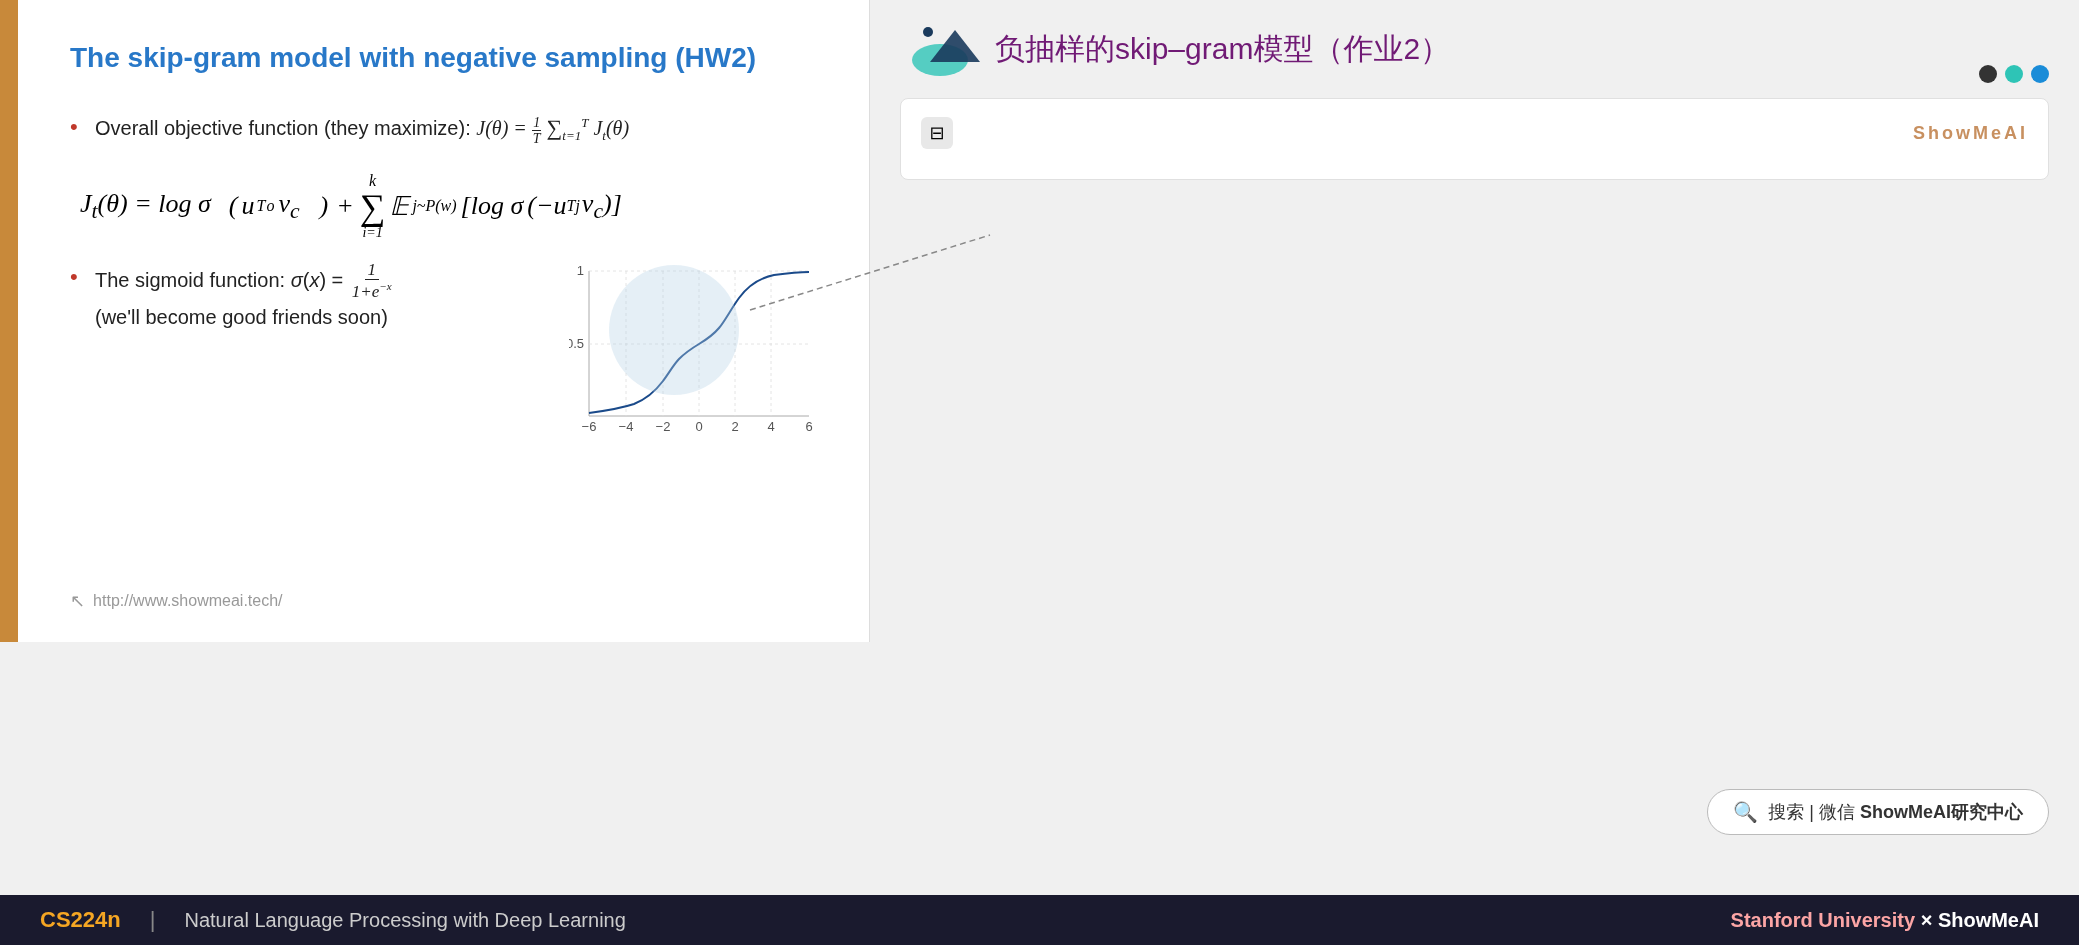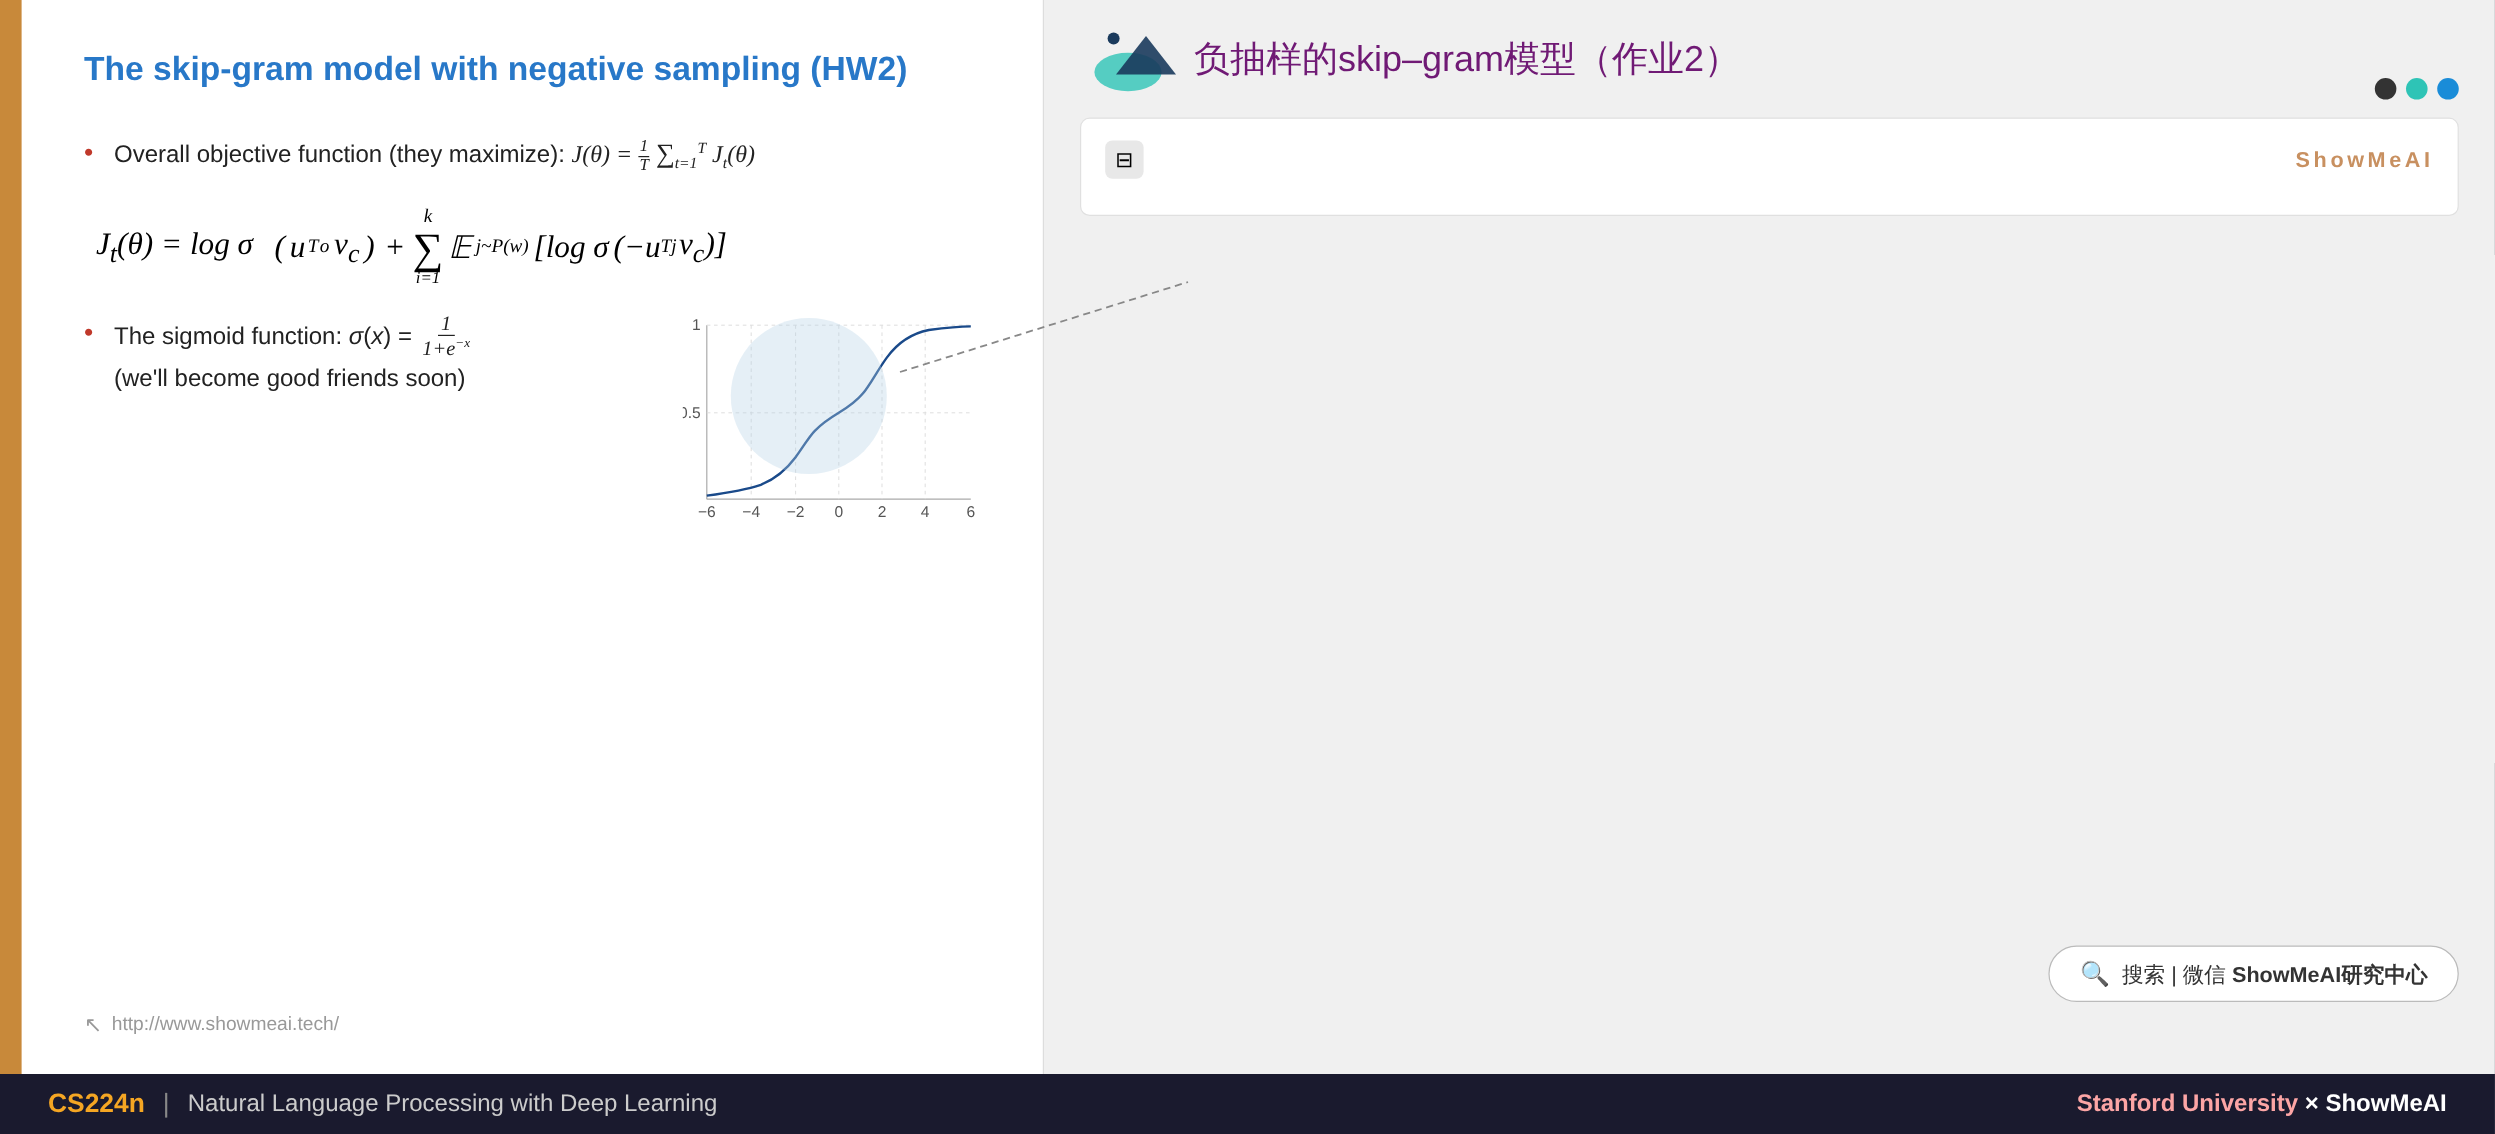--- a/index.html
+++ b/index.html
@@ -16,21 +16,21 @@
     .main-area {
       display: flex;
       width: 100%;
       height: 895px;
       background: #f0f0f0;
     }
 
     
     .slide-panel {
       width: 870px;
-      height: 895px;
+      height: 642px;
       background: #ffffff;
       position: relative;
       border-right: 1px solid #ddd;
       padding: 40px 50px 30px 70px;
       flex-shrink: 0;
     }
 
     .slide-left-bar {
       position: absolute;
       left: 0;
@@ -237,21 +237,21 @@
       justify-content: space-between;
       padding: 0 40px;
       position: absolute;
       bottom: 0;
       left: 0;
     }
 
     .footer-left {
       display: flex;
       align-items: center;
-      gap: 15px;
+      gap: 29px;
       font-size: 20px;
     }
 
     .footer-course {
       color: #f5a623;
       font-weight: bold;
       font-size: 22px;
     }
 
     .footer-divider {
@@ -315,21 +315,21 @@
         </span>
       </li>
     </ul>
 
     <div class="formula-main">
       <span style="margin-right:18px;"><i>J</i><sub>t</sub>(<i>θ</i>) = log <i>σ</i></span>
       <span style="margin-right:4px;">(</span>
       <span style="margin-right:2px;"><i>u</i></span>
       <span style="vertical-align:super;font-size:16px;margin-right:1px;"><i>T</i></span>
       <span style="vertical-align:sub;font-size:16px;margin-right:4px;"><i>o</i></span>
-      <span style="margin-right:4px;"><i>v<sub>c</sub></i></span>
+      <span style="margin-right:20px;"><i>v<sub>c</sub></i></span>
       <span style="margin-right:8px;">)</span>
       <span style="margin-right:6px;">+</span>
 
       <span style="display:inline-flex;flex-direction:column;align-items:center;vertical-align:middle;margin-right:4px;">
         <span style="font-size:16px;font-style:italic;line-height:1.1;"><i>k</i></span>
         <span style="font-size:36px;line-height:1;">∑</span>
         <span style="font-size:14px;font-style:italic;line-height:1.1;"><i>i</i>=1</span>
       </span>
       <span style="margin-right:4px;">𝔼</span>
       <span style="font-size:16px;vertical-align:sub;margin-right:4px;"><i>j~P(w)</i></span>

